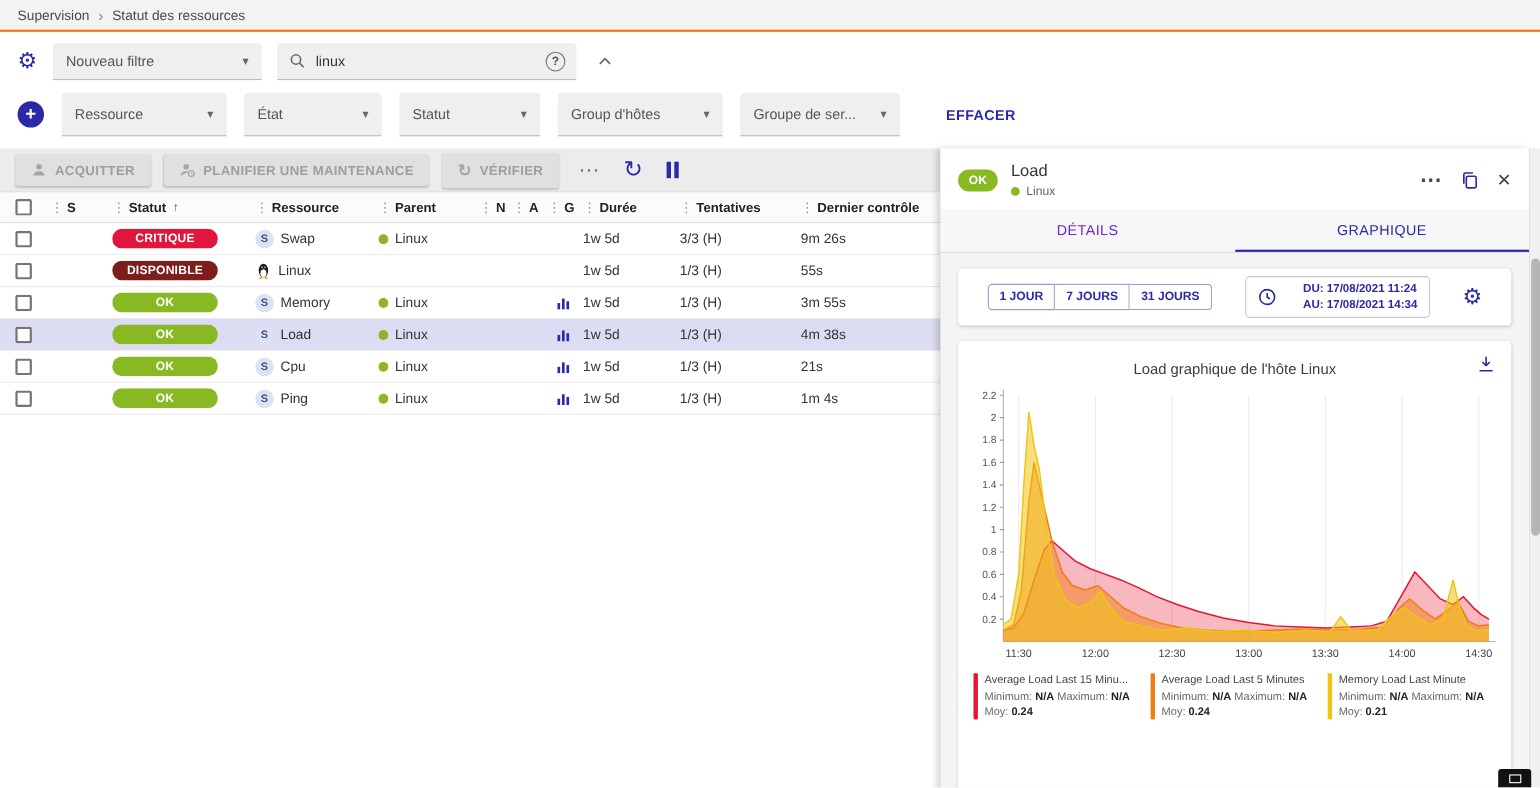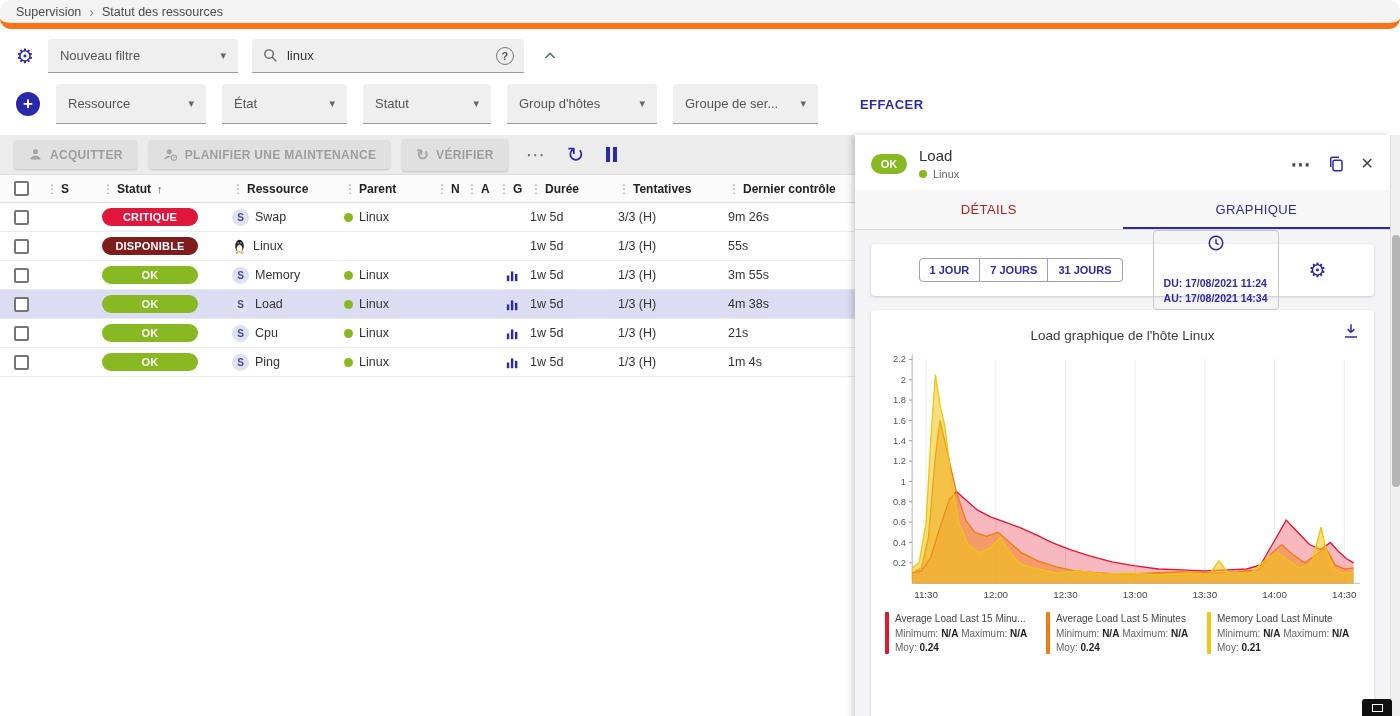--- a/index.html
+++ b/index.html
@@ -2,21 +2,21 @@
 <html><head>
 <meta charset="utf-8">
 <style>
   * { margin:0; padding:0; box-sizing:border-box; }
   html,body { width:1400px; height:716px; overflow:hidden; }
   body { font-family:"Liberation Sans", sans-serif; font-size:13px; color:#333; background:#fff; position:relative;
          --accent:#2a2aa8; --gray-bg:#efefef; }
 
   
   .topbar { height:29px; background:#f3f3f3; display:flex; align-items:center; padding:0 16px; gap:8px;
-            font-size:12.5px; color:#4a4a4a; border-bottom:6px solid #f97316;border-radius:11px; }
+            font-size:12.5px; color:#4a4a4a; border-bottom:2px solid #f97316; }
   .topbar .sep { color:#888; font-size:14px; }
 
   
   .filters { background:#fff; padding:8px 16px 10px; }
   .frow { display:flex; align-items:center; }
   .frow1 { gap:14px; height:38px; }
   .frow2 { gap:16px; height:42px; margin-top:8px; }
   .gear { color:var(--accent); font-size:20px; line-height:1; cursor:pointer; }
   .select { display:inline-flex; align-items:center; justify-content:space-between; background:var(--gray-bg);
             border-bottom:1px solid #9a9a9a; border-radius:4px 4px 0 0; padding:0 12px; color:#555; cursor:pointer; }
@@ -74,33 +74,33 @@
   .phead { background:#fff; padding:12px 16px 10px; display:flex; align-items:center; gap:12px; }
   .okpill { min-width:36px; height:20px; padding:0 8px; border-radius:10px; color:#fff; font-size:11px; font-weight:bold;
             display:flex; align-items:center; justify-content:center; }
   .ptitle { font-size:15px; color:#333; }
   .psub { display:flex; align-items:center; gap:6px; font-size:11px; color:#666; margin-top:4px; }
   .psub .dot { width:8px; height:8px; }
   .pactions { margin-left:auto; display:flex; align-items:center; gap:16px; }
   .pmore { color:#444; font-size:20px; font-weight:bold; line-height:0.5; cursor:pointer; }
   .pclose { color:#444; font-size:16px; cursor:pointer; }
   .tabs { display:flex; background:#f7f7f7; border-bottom:1px solid #ddd; }
-  .tab { flex:1; text-align:center; padding:12px 0 10px; font-size:13px; letter-spacing:.4px; color:#b91c1c;
+  .tab { flex:1; text-align:center; padding:12px 0 10px; font-size:13px; letter-spacing:.4px; color:#6d28d9;
          cursor:pointer; border-bottom:2px solid transparent; }
   .tab.active { color:var(--accent); border-bottom-color:var(--accent); }
   .pbody { flex:1; padding:14px 16px; overflow:hidden; }
   .card { background:#fff; border-radius:4px; box-shadow:0 1px 3px rgba(0,0,0,.18); }
   .range-card { height:52px; display:flex; align-items:center; justify-content:center; gap:30px; padding:0 10px; }
   .btn-group { display:flex;align-items:center; }
   .btn-group .rbtn { border:1px solid #9c9cd0; background:#fff; color:var(--accent); font-size:11px; font-weight:bold;
                      padding:5px 10px; cursor:pointer; font-family:"Liberation Sans",sans-serif; }
   .btn-group .rbtn + .rbtn { border-left:none; }
   .btn-group .rbtn:first-child { border-radius:4px 0 0 4px; }
   .btn-group .rbtn:last-child { border-radius:0 4px 4px 0; }
-  .daterange { display:flex; align-items:center; gap:24px; border:1px solid #c8c8c8; border-radius:4px; padding:3px 10px; cursor:pointer;flex-direction:column; }
+  .daterange { display:flex; align-items:center; gap:24px; border:1px solid #c8c8c8; border-radius:4px; padding:3px 10px; cursor:pointer; }
   .daterange .lines { font-size:10.5px; color:var(--accent); font-weight:bold; line-height:1.45; }
   .graph-card { margin-top:14px; height:418px; position:relative; padding:6px 8px; }
   .gtitle { text-align:center; font-size:13.5px; color:#3c3c3c; margin:12px 0 4px; }
   .dl { position:absolute; top:12px; right:14px; cursor:pointer; display:flex; }
   .chart { width:100%; height:auto; display:block; margin-top:6px; }
   .legend { display:flex; gap:8px; padding:2px 6px 0; }
   .litem { display:flex; gap:6px; flex:1; min-width:0; cursor:pointer; }
   .lbar { width:4px; height:42px; flex:none; border-radius:1px; }
   .ltext { font-size:10px; color:#666; line-height:1.45; white-space:nowrap; overflow:hidden; }
   .lname { color:#444; }

